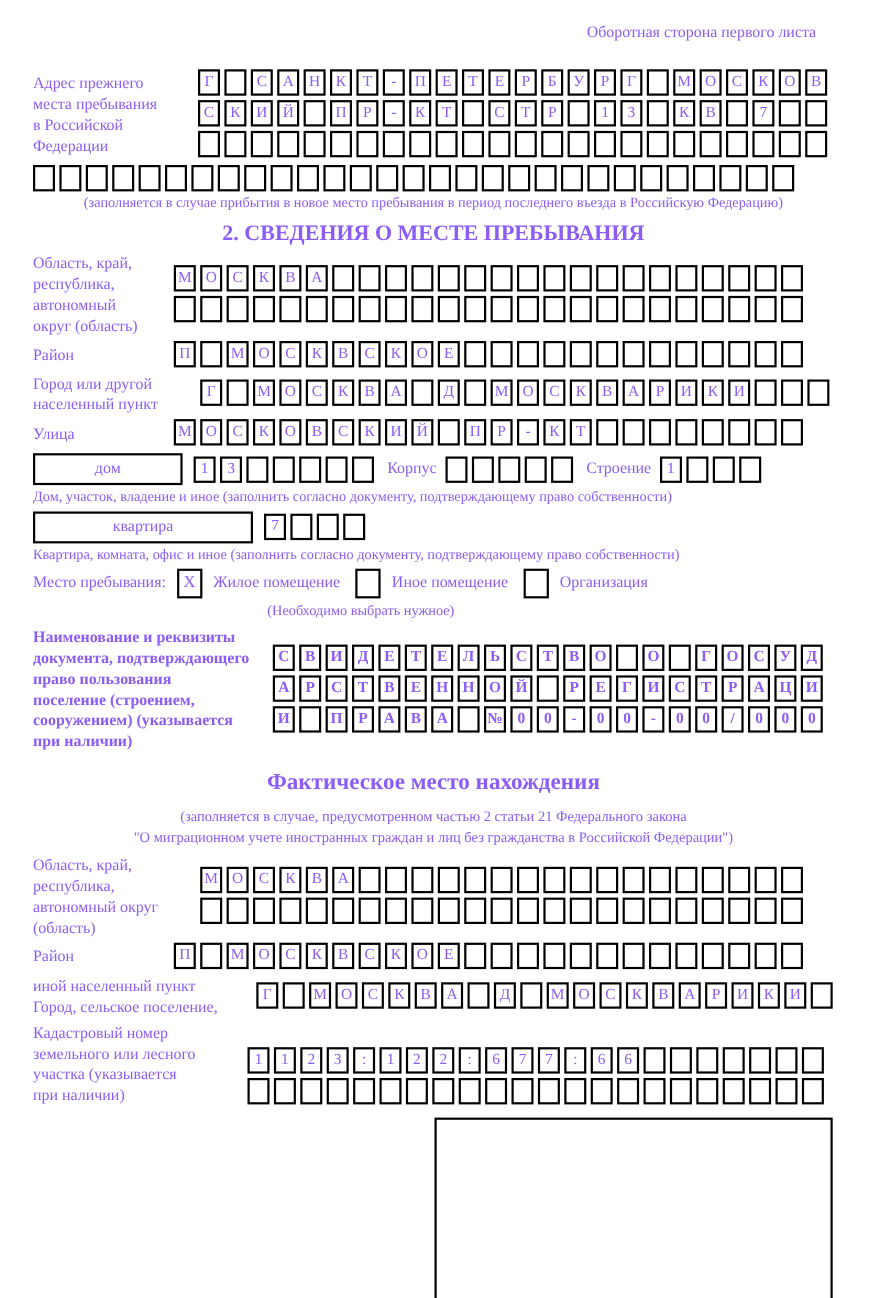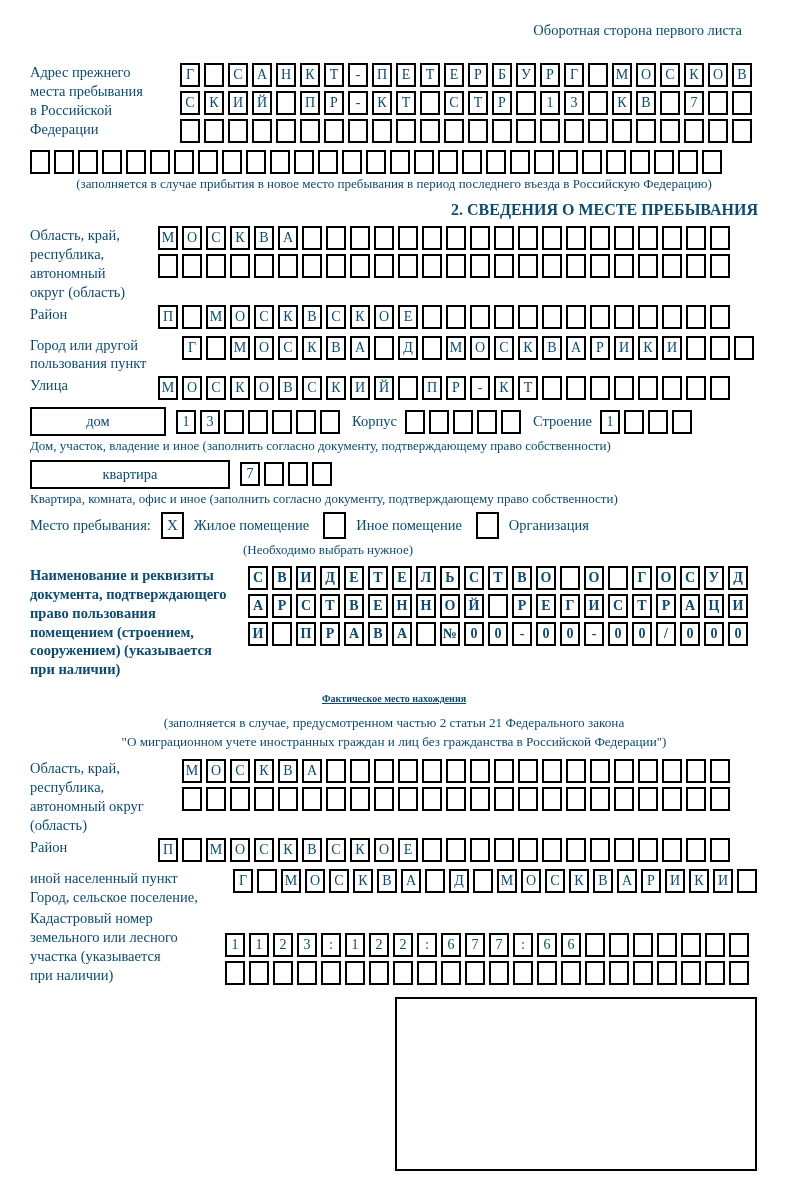--- a/index.html
+++ b/index.html
@@ -1,41 +1,41 @@
 <!DOCTYPE html>
 <html><head>
 <meta charset="utf-8">
 <style>
   html,body { margin:0; padding:0; background:#ffffff; }
   .page {
     width:800px; height:1180px; box-sizing:border-box;
     padding:22px 42px 10px 30px;
     font-family:"Liberation Serif","DejaVu Serif",serif;
-    color:#0c4a6e; font-size:14.5px; overflow:hidden; background:#fff;
+    color:#8b5cf6; font-size:14.5px; overflow:hidden; background:#fff;
   }
   .header-note { text-align:right; padding-right:16px; margin-bottom:24px; }
 
-  .frow { display:flex; align-items:flex-start; margin-bottom:3px; }
+  .frow { display:flex; align-items:center; margin-bottom:3px; }
   .flabel { flex:0 0 auto; line-height:1.3; }
   .flabel .line { white-space:nowrap; }
   .w150 { width:150px; } .w128 { width:128px; } .w152 { width:152px; }
   .w218 { width:218px; } .w203 { width:203px; } .w195 { width:195px; }
 
   .cellcol { display:flex; flex-direction:column; }
   .cellrow { display:flex; gap:4px; margin-bottom:4px; }
   .cell {
     flex:0 0 auto; width:20px; height:24px; box-sizing:border-box;
     border:2px solid #000; background:#fff; text-align:center;
     font-size:14px; line-height:20px; font-family:"Liberation Serif","DejaVu Serif",serif;
   }
   .fullrow { margin-top:1px; margin-bottom:2px; }
 
   .note { font-size:13px; line-height:1.25; }
   .center { text-align:center; }
-  .section-title { text-align:right; font-weight:bold; font-size:16px; margin:9px 0 7px 0; }
+  .section-title { text-align:center; font-weight:bold; font-size:20px; margin:9px 0 7px 0; }
 
   .house-row, .apt-row { align-items:center; margin-top:3px; margin-bottom:2px; }
   .labelbox {
     box-sizing:border-box; border:2px solid #000; height:29px;
     text-align:center; line-height:25px; flex:0 0 auto;
   }
   .dom-box { width:136px; margin-right:10px; }
   .kv-box  { width:200px; margin-right:10px; }
   .inline-label { flex:0 0 auto; margin:0 8px 0 12px; }
   .field-note { margin:1px 0 5px 0; }
@@ -45,21 +45,21 @@
     display:inline-block; box-sizing:border-box; width:23px; height:27px;
     border:2px solid #000; text-align:center; line-height:23px; font-size:15px;
     flex:0 0 auto;
   }
   .stay-label { margin-right:10px; }
   .opt-label { margin:0 14px 0 10px; }
   .indent-note { margin-left:213px; margin-top:2px; }
 
   .doc-row { margin-top:8px;font-weight:bold; }
 
-  .actual-title { text-align:center; font-weight:bold; font-size:10px; margin:14px 0 9px 0;text-decoration:underline; }
+  .actual-title { text-align:center; font-weight:bold; font-size:21px; margin:14px 0 9px 0; }
   .actual-notes { text-align:center; font-size:13.2px; line-height:1.45; margin-bottom:8px; }
 
   .stamp-wrap { margin-left:365px; width:362px; margin-top:8px; }
   .stamp-box { width:362px; height:174px; box-sizing:border-box; border:2.5px solid #000; background:#fff; }
 </style>
 </head>
 <body>
 
 <div class="page">
 
@@ -277,21 +277,21 @@
         <span class="cell"></span>
         <span class="cell"></span>
         <span class="cell"></span>
         <span class="cell"></span>
       </div>
   </div>
 
   <div class="frow">
     <div class="flabel w152">
         <div class="line">Город или другой</div>
-        <div class="line">пользования пункт</div>
+        <div class="line">населенный пункт</div>
       </div>
     <div class="cellrow">
         <span class="cell">Г</span>
         <span class="cell"></span>
         <span class="cell">М</span>
         <span class="cell">О</span>
         <span class="cell">С</span>
         <span class="cell">К</span>
         <span class="cell">В</span>
         <span class="cell">А</span>
@@ -393,21 +393,21 @@
     <span class="checkbox"></span>
     <span class="opt-label">Организация</span>
   </div>
   <div class="note indent-note">(Необходимо выбрать нужное)</div>
 
   <div class="frow doc-row">
     <div class="flabel w218">
         <div class="line">Наименование и реквизиты</div>
         <div class="line">документа, подтверждающего</div>
         <div class="line">право пользования</div>
-        <div class="line">помещением (строением,</div>
+        <div class="line">поселение (строением,</div>
         <div class="line">сооружением) (указывается</div>
         <div class="line">при наличии)</div>
       </div>
     <div class="cellcol">
       <div class="cellrow">
           <span class="cell">С</span>
           <span class="cell">В</span>
           <span class="cell">И</span>
           <span class="cell">Д</span>
           <span class="cell">Е</span>

